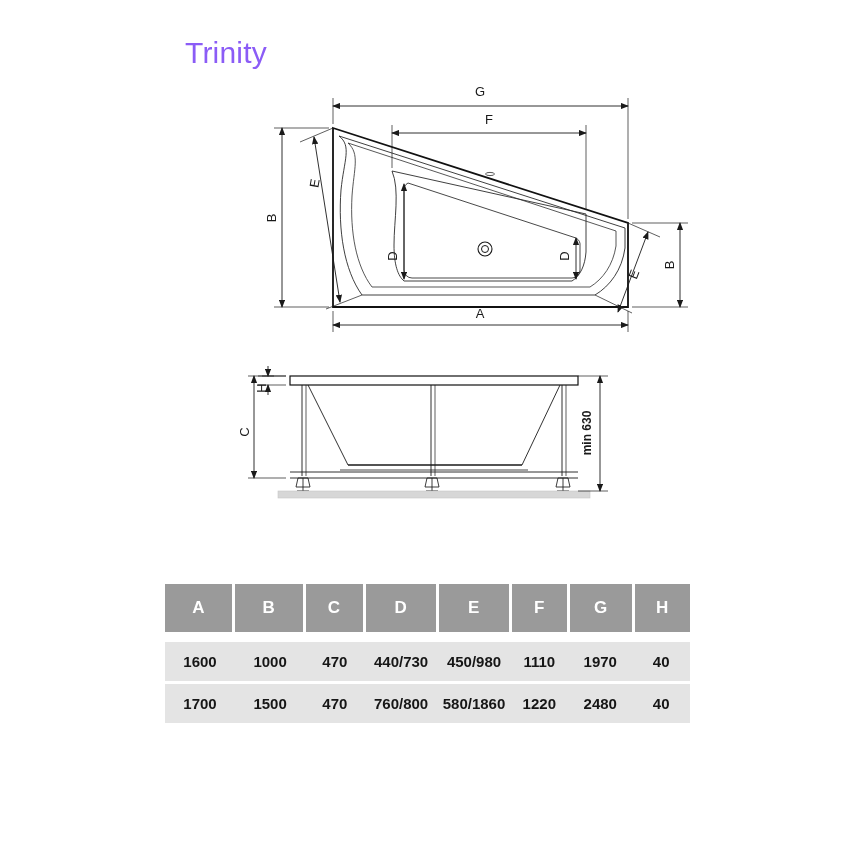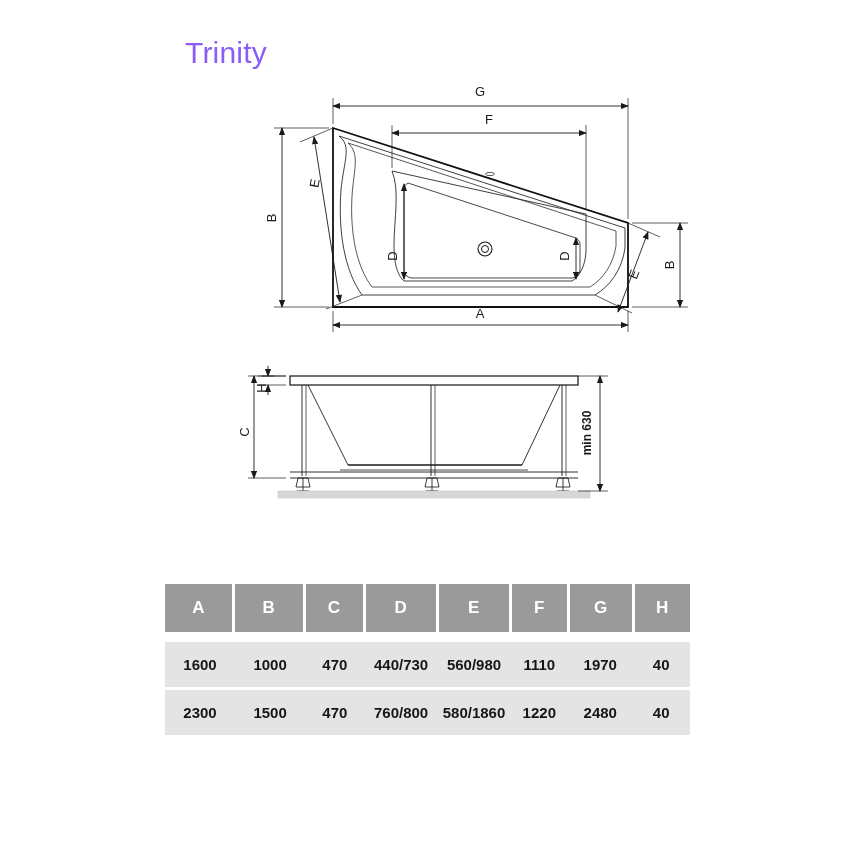--- a/index.html
+++ b/index.html
@@ -78,21 +78,21 @@
     display: flex;
     align-items: center;
     justify-content: center;
     letter-spacing: 0.3px;
   }
   .spec-body {
     margin-top: 10px;
   }
   .spec-row {
     display: flex;
-    height: 45px;
+    height: 39px;
     background: #e4e4e4;
     align-items: center;
   }
   .spec-row + .spec-row {
     border-top: 3px solid #ffffff;
   }
   .spec-cell {
     font-size: 15px;
     font-weight: bold;
     color: #161616;
@@ -298,28 +298,28 @@
       <div class="spec-header-cell col-h">H</div>
     </div>
 
     <div class="spec-body">
 
       <div class="spec-row">
         <div class="spec-cell col-a">1600</div>
         <div class="spec-cell col-b">1000</div>
         <div class="spec-cell col-c">470</div>
         <div class="spec-cell col-d">440/730</div>
-        <div class="spec-cell col-e">560/980</div>
+        <div class="spec-cell col-e">450/980</div>
         <div class="spec-cell col-f">1110</div>
         <div class="spec-cell col-g">1970</div>
         <div class="spec-cell col-h">40</div>
       </div>
 
       <div class="spec-row">
-        <div class="spec-cell col-a">2300</div>
+        <div class="spec-cell col-a">1700</div>
         <div class="spec-cell col-b">1500</div>
         <div class="spec-cell col-c">470</div>
         <div class="spec-cell col-d">760/800</div>
         <div class="spec-cell col-e">580/1860</div>
         <div class="spec-cell col-f">1220</div>
         <div class="spec-cell col-g">2480</div>
         <div class="spec-cell col-h">40</div>
       </div>
 
     </div>

